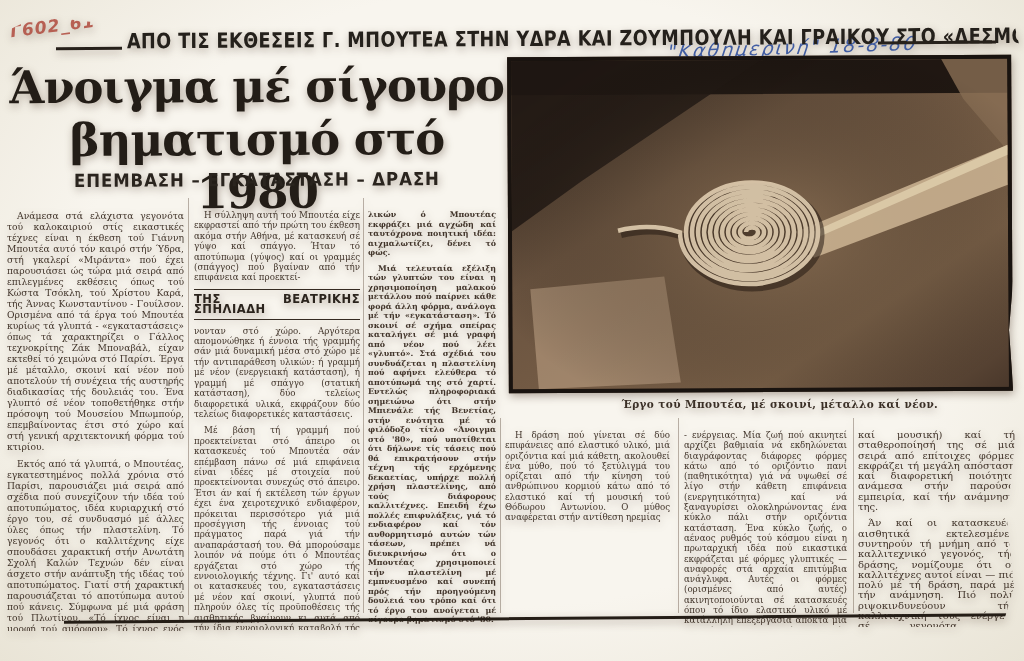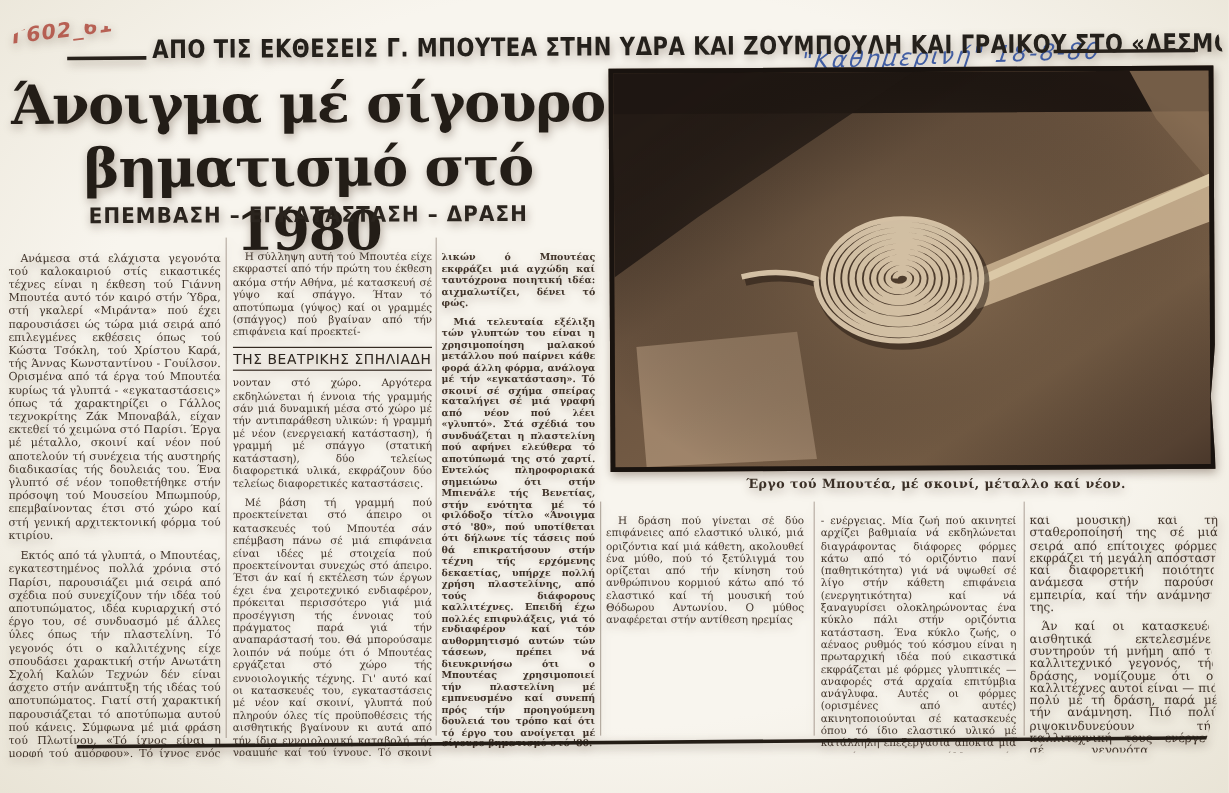--- a/index.html
+++ b/index.html
@@ -73,22 +73,22 @@
   .c2{left:194px;top:197px;width:166px;height:420px;font-size:8.7px;line-height:10.4px;}
   .c3{left:368px;top:197px;width:128px;height:418px;font-size:7.9px;line-height:9.5px;font-weight:bold;}
   .cA{left:505px;top:417px;width:165px;height:197px;font-size:8.7px;line-height:10.3px;}
   .cB{left:684px;top:417px;width:163px;height:197px;font-size:8.7px;line-height:10.3px;}
   .cC{left:858px;top:417px;width:157px;height:197px;font-size:10px;line-height:10.3px;}
 
   .vrule{position:absolute;width:1px;background:rgba(70,45,30,.35);}
 
   .byline{margin:5px 0 6px 0;padding:4px 0 4px 0;
     border-top:1.5px solid #352b22;border-bottom:1.5px solid #352b22;
-    font-family:"DejaVu Sans", sans-serif;font-weight:normal;font-size:11.5px;
-    text-align:center;letter-spacing:.5px;color:#2b241d;text-indent:0;}
+    font-family:"DejaVu Sans", sans-serif;font-weight:bold;font-size:11.5px;
+    letter-spacing:.5px;color:#2b241d;text-indent:0;}
 
   .bottom-rule{position:absolute;left:64px;top:617px;width:950px;height:3px;
     background:#241d16;transform:rotate(-.45deg);}
 </style>
 </head>
 <body>
 
 <div class="scan">
   <div class="clip-shadow">
     <div class="paper">
@@ -145,21 +145,21 @@
       <div class="vrule" style="left:853px;top:418px;height:195px;"></div>
 
       <div class="col c1">
         <p>Ανάμεσα στά ελάχιστα γεγονότα τού καλοκαιριού στίς εικαστικές τέχνες είναι η έκθεση τού Γιάννη Μπουτέα αυτό τόν καιρό στήν Ύδρα, στή γκαλερί «Μιράντα» πού έχει παρουσιάσει ώς τώρα μιά σειρά από επιλεγμένες εκθέσεις όπως τού Κώστα Τσόκλη, τού Χρίστου Καρά, τής Άννας Κωνσταντίνου - Γουίλσον. Ορισμένα από τά έργα τού Μπουτέα κυρίως τά γλυπτά - «εγκαταστάσεις» όπως τά χαρακτηρίζει ο Γάλλος τεχνοκρίτης Ζάκ Μποναβάλ, είχαν εκτεθεί τό χειμώνα στό Παρίσι. Έργα μέ μέταλλο, σκοινί καί νέον πού αποτελούν τή συνέχεια τής αυστηρής διαδικασίας τής δουλειάς του. Ένα γλυπτό σέ νέον τοποθετήθηκε στήν πρόσοψη τού Μουσείου Μπωμπούρ, επεμβαίνοντας έτσι στό χώρο καί στή γενική αρχιτεκτονική φόρμα τού κτιρίου.</p>
         <p>Εκτός από τά γλυπτά, ο Μπουτέας, εγκατεστημένος πολλά χρόνια στό Παρίσι, παρουσιάζει μιά σειρά από σχέδια πού συνεχίζουν τήν ιδέα τού αποτυπώματος, ιδέα κυριαρχική στό έργο του, σέ συνδυασμό μέ άλλες ύλες όπως τήν πλαστελίνη. Τό γεγονός ότι ο καλλιτέχνης είχε σπουδάσει χαρακτική στήν Ανωτάτη Σχολή Καλών Τεχνών δέν είναι άσχετο στήν ανάπτυξη τής ιδέας τού αποτυπώματος. Γιατί στή χαρακτική παρουσιάζεται τό αποτύπωμα αυτού πού κάνεις. Σύμφωνα μέ μιά φράση τού Πλωτίνου, «Τό ίχνος είναι η μορφή τού αμόρφου». Τό ίχνος ενός πράγματος είναι τό πέρασμα τού νά φθάσεις στήν έννοια τού πράγματος πιό αφηρημένα, δηλαδή πιό γενικά, καί νά συμμετέχεις περισσότερο. Είναι μιά αφορμή νά δημιουργήσεις τήν έννοια ως πρός τό πράγμα.</p>
       </div>
 
       <div class="col c2">
         <p>Η σύλληψη αυτή τού Μπουτέα είχε εκφραστεί από τήν πρώτη του έκθεση ακόμα στήν Αθήνα, μέ κατασκευή σέ γύψο καί σπάγγο. Ήταν τό αποτύπωμα (γύψος) καί οι γραμμές (σπάγγος) πού βγαίναν από τήν επιφάνεια καί προεκτεί-</p>
         <div class="byline">ΤΗΣ ΒΕΑΤΡΙΚΗΣ ΣΠΗΛΙΑΔΗ</div>
-        <p class="cont">νονταν στό χώρο. Αργότερα εκδηλώνεται ή έννοια τής γραμμής σάν μιά δυναμική μέσα στό χώρο μέ τήν αντιπαράθεση υλικών: ή γραμμή μέ νέον (ενεργειακή κατάσταση), ή γραμμή μέ σπάγγο (στατική κατάσταση), δύο τελείως διαφορετικά υλικά, εκφράζουν δύο τελείως διαφορετικές καταστάσεις.</p>
+        <p class="cont">νονταν στό χώρο. Αργότερα απομονώθηκε ή έννοια τής γραμμής σάν μιά δυναμική μέσα στό χώρο μέ τήν αντιπαράθεση υλικών: ή γραμμή μέ νέον (ενεργειακή κατάσταση), ή γραμμή μέ σπάγγο (στατική κατάσταση), δύο τελείως διαφορετικά υλικά, εκφράζουν δύο τελείως διαφορετικές καταστάσεις.</p>
         <p>Μέ βάση τή γραμμή πού προεκτείνεται στό άπειρο οι κατασκευές τού Μπουτέα σάν επέμβαση πάνω σέ μιά επιφάνεια είναι ιδέες μέ στοιχεία πού προεκτείνονται συνεχώς στό άπειρο. Έτσι άν καί ή εκτέλεση τών έργων έχει ένα χειροτεχνικό ενδιαφέρον, πρόκειται περισσότερο γιά μιά προσέγγιση τής έννοιας τού πράγματος παρά γιά τήν αναπαράστασή του. Θά μπορούσαμε λοιπόν νά πούμε ότι ό Μπουτέας εργάζεται στό χώρο τής εννοιολογικής τέχνης. Γι' αυτό καί οι κατασκευές του, εγκαταστάσεις μέ νέον καί σκοινί, γλυπτά πού πληρούν όλες τίς προϋποθέσεις τής αισθητικής βγαίνουν κι αυτά από τήν ίδια εννοιολογική καταβολή τής γραμμής καί τού ίχνους. Τό σκοινί ορίζει ένα χώρο, ό κόμπος του ορίζει ένα χώρο. Μέσα σ' αυτό τό χώρο περνάει μιά φωτεινή γραμμή. Χρησιμοποιώντας αυτή τήν εντυπωσιακή αντίθεση υ-</p>
       </div>
 
       <div class="col c3">
         <p class="cont">λικών ό Μπουτέας εκφράζει μιά αγχώδη καί ταυτόχρονα ποιητική ιδέα: αιχμαλωτίζει, δένει τό φώς.</p>
         <p>Μιά τελευταία εξέλιξη τών γλυπτών του είναι η χρησιμοποίηση μαλακού μετάλλου πού παίρνει κάθε φορά άλλη φόρμα, ανάλογα μέ τήν «εγκατάσταση». Τό σκοινί σέ σχήμα σπείρας καταλήγει σέ μιά γραφή από νέον πού λέει «γλυπτό». Στά σχέδιά του συνδυάζεται η πλαστελίνη πού αφήνει ελεύθερα τό αποτύπωμά της στό χαρτί. Εντελώς πληροφοριακά σημειώνω ότι στήν Μπιενάλε τής Βενετίας, στήν ενότητα μέ τό φιλόδοξο τίτλο «Άνοιγμα στό '80», πού υποτίθεται ότι δήλωνε τίς τάσεις πού θά επικρατήσουν στήν τέχνη τής ερχόμενης δεκαετίας, υπήρχε πολλή χρήση πλαστελίνης, από τούς διάφορους καλλιτέχνες. Επειδή έχω πολλές επιφυλάξεις, γιά τό ενδιαφέρον καί τόν αυθορμητισμό αυτών τών τάσεων, πρέπει νά διευκρινήσω ότι ο Μπουτέας χρησιμοποιεί τήν πλαστελίνη μέ εμπνευσμένο καί συνεπή πρός τήν προηγούμενη δουλειά του τρόπο καί ότι τό έργο του ανοίγεται μέ σίγουρο βηματισμό στό '80.</p>
         <p>Μέ τόν τίτλο «Δράση — Ανάθεση — Μεταθέσεις» έγινε πρίν από λίγο καιρό η έκθεση καί η παράλληλη εικαστική δράση τών καλλιτεχνών Ζουμπούλη καί Γραικού στό «Δεσμό». Νέοι καλλιτέχνες πού είχαν παρουσιασθεί στήν έκθεση «Πρωτοπορία καί Πειραματισμός» τό καλοκαίρι τού '78 στή Μόντενα καί τή Βενετία (έκθεση οργανωμένη από τήν Τεχνοκριτικό Έφη Στρούζα, ήταν η πρώτη φορά πού έδειξαν τή δουλειά τους στήν Αθήνα. Ο Ζουμ-</p>
       </div>
 
       <div class="col cA">

